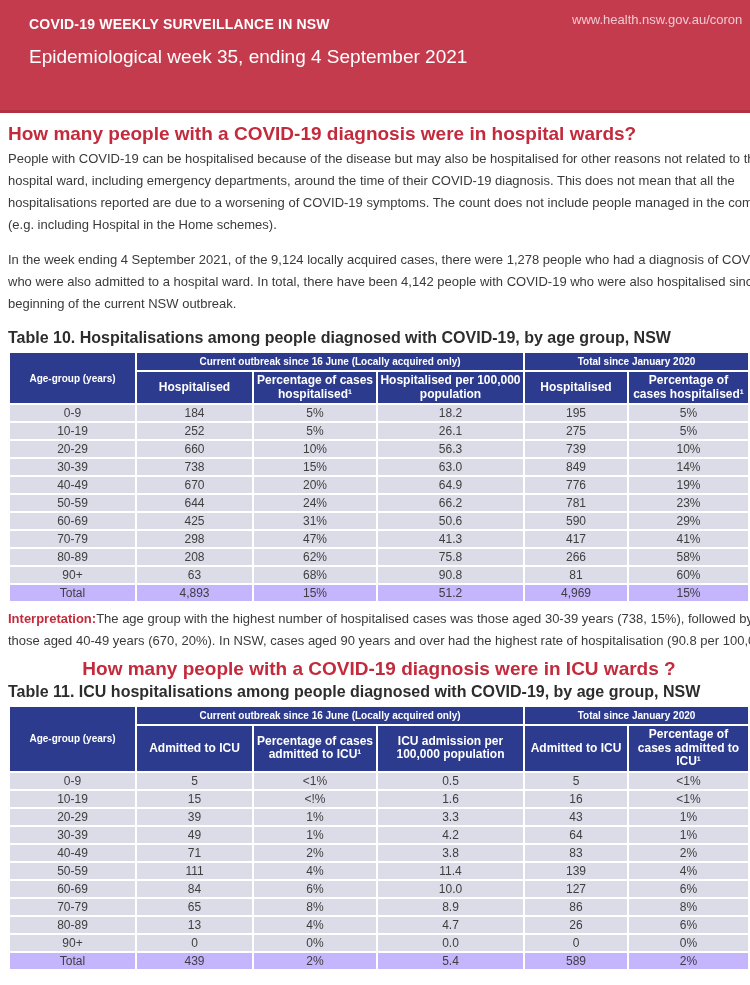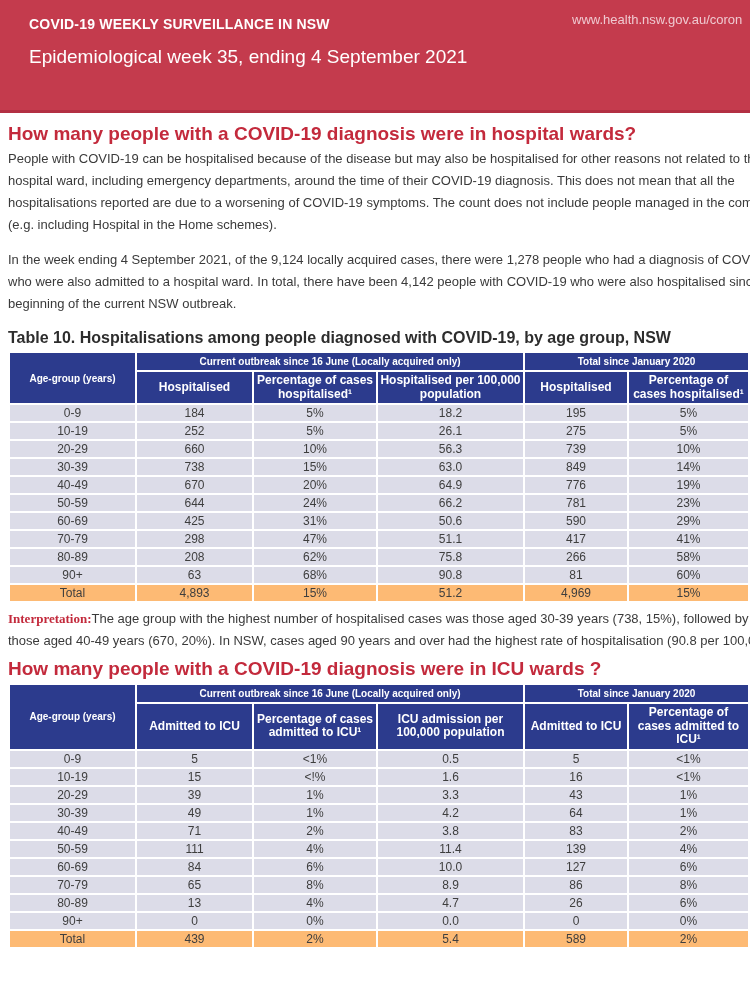--- a/index.html
+++ b/index.html
@@ -25,21 +25,21 @@
   .section-heading{
     margin:10px 8px 3px 0;font-size:19px;font-weight:bold;color:#c32a3c;
     white-space:nowrap;overflow:hidden;width:742px;
   }
   .para{width:742px;margin:0 0 13px 0;}
   .tline{
     font-size:13px;line-height:22px;white-space:nowrap;overflow:hidden;
     width:742px;color:#3a3a3a;
   }
   .interp{width:742px;margin:5px 0 0 0;}
-  .interp-label{font-weight:bold;color:#c32a3c;font-family:Liberation Serif, serif;}
+  .interp-label{font-weight:bold;color:#c32a3c;}
   .table-title{
     font-size:16px;font-weight:bold;color:#2d2d2d;margin:14px 0 4px 0;
     white-space:nowrap;overflow:hidden;width:742px;
   }
   
   table.data-table{
     border-collapse:collapse;table-layout:fixed;width:740px;
   }
   table.data-table th,
   table.data-table td{
@@ -50,21 +50,21 @@
     background:#2c3b8d;color:#ffffff;font-weight:bold;
     font-size:12px;line-height:13.5px;padding:2px 2px;
   }
   table.data-table tr.group-row th{
     font-size:10px;padding:1px 2px;line-height:15px;
   }
   table.data-table td{
     background:#dcdce8;color:#3e3e3e;font-size:12px;
     padding:0;height:16px;line-height:16px;
   }
-  table.data-table tr.total-row td{background:#fdba74;}
+  table.data-table tr.total-row td{background:#c4b5fd;}
 </style>
 </head>
 <body>
 
 <div class="banner">
   <div class="banner-title">COVID-19 WEEKLY SURVEILLANCE IN NSW</div>
   <div class="banner-subtitle">Epidemiological week 35, ending 4 September 2021</div>
   <div class="banner-url">www.health.nsw.gov.au/coron</div>
 </div>
 
@@ -164,21 +164,21 @@
           <td>425</td>
           <td>31%</td>
           <td>50.6</td>
           <td>590</td>
           <td>29%</td>
         </tr>
         <tr>
           <td>70-79</td>
           <td>298</td>
           <td>47%</td>
-          <td>51.1</td>
+          <td>41.3</td>
           <td>417</td>
           <td>41%</td>
         </tr>
         <tr>
           <td>80-89</td>
           <td>208</td>
           <td>62%</td>
           <td>75.8</td>
           <td>266</td>
           <td>58%</td>
@@ -200,22 +200,23 @@
           <td>15%</td>
         </tr>
       </tbody>
   </table>
 
   <div class="interp">
     <div class="tline"><span class="interp-label">Interpretation:</span><span>The age group with the highest number of hospitalised cases was those aged 30-39 years (738, 15%), followed by</span></div>
     <div class="tline">those aged 40-49 years (670, 20%). In NSW, cases aged 90 years and over had the highest rate of hospitalisation (90.8 per 100,000</div>
   </div>
 
-  <div class="section-heading" style="margin-top:6px;">How many people with a COVID-19 diagnosis were in ICU wards ?</div>
-
+  <div class="section-heading" style="margin-top:6px;text-align:center;">How many people with a COVID-19 diagnosis were in ICU wards ?</div>
+
+  <div class="table-title" style="margin-top:2px;">Table 11. ICU hospitalisations among people diagnosed with COVID-19, by age group, NSW</div>
 
   <table class="data-table">
     <colgroup>
       <col style="width:127px">
         <col style="width:117px">
         <col style="width:124px">
       <col style="width:147px">
         <col style="width:104px">
         <col style="width:121px">
     </colgroup>

